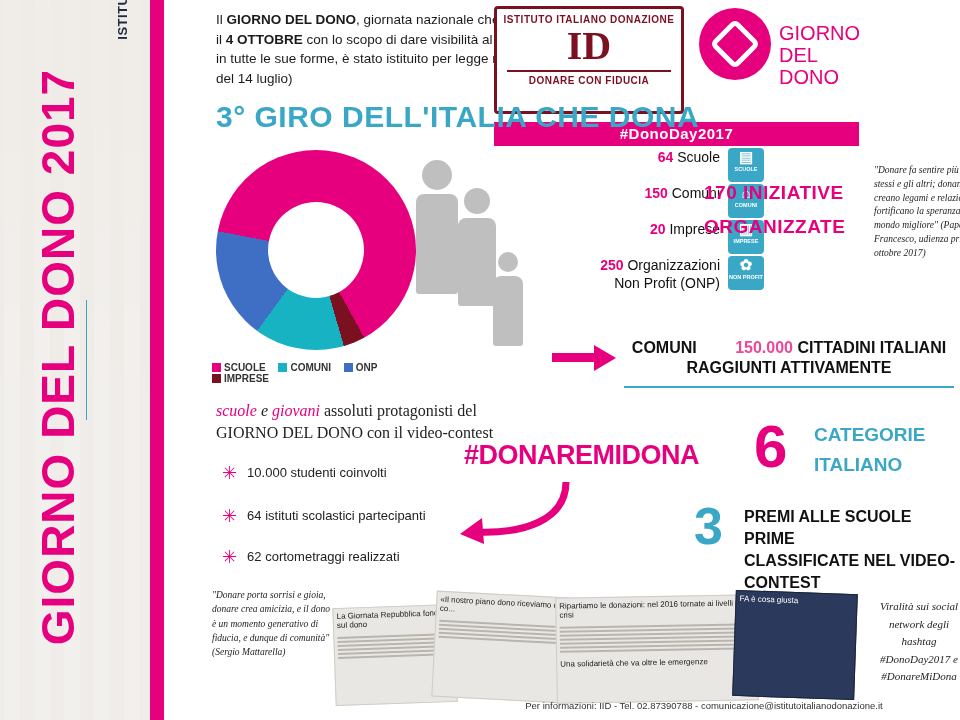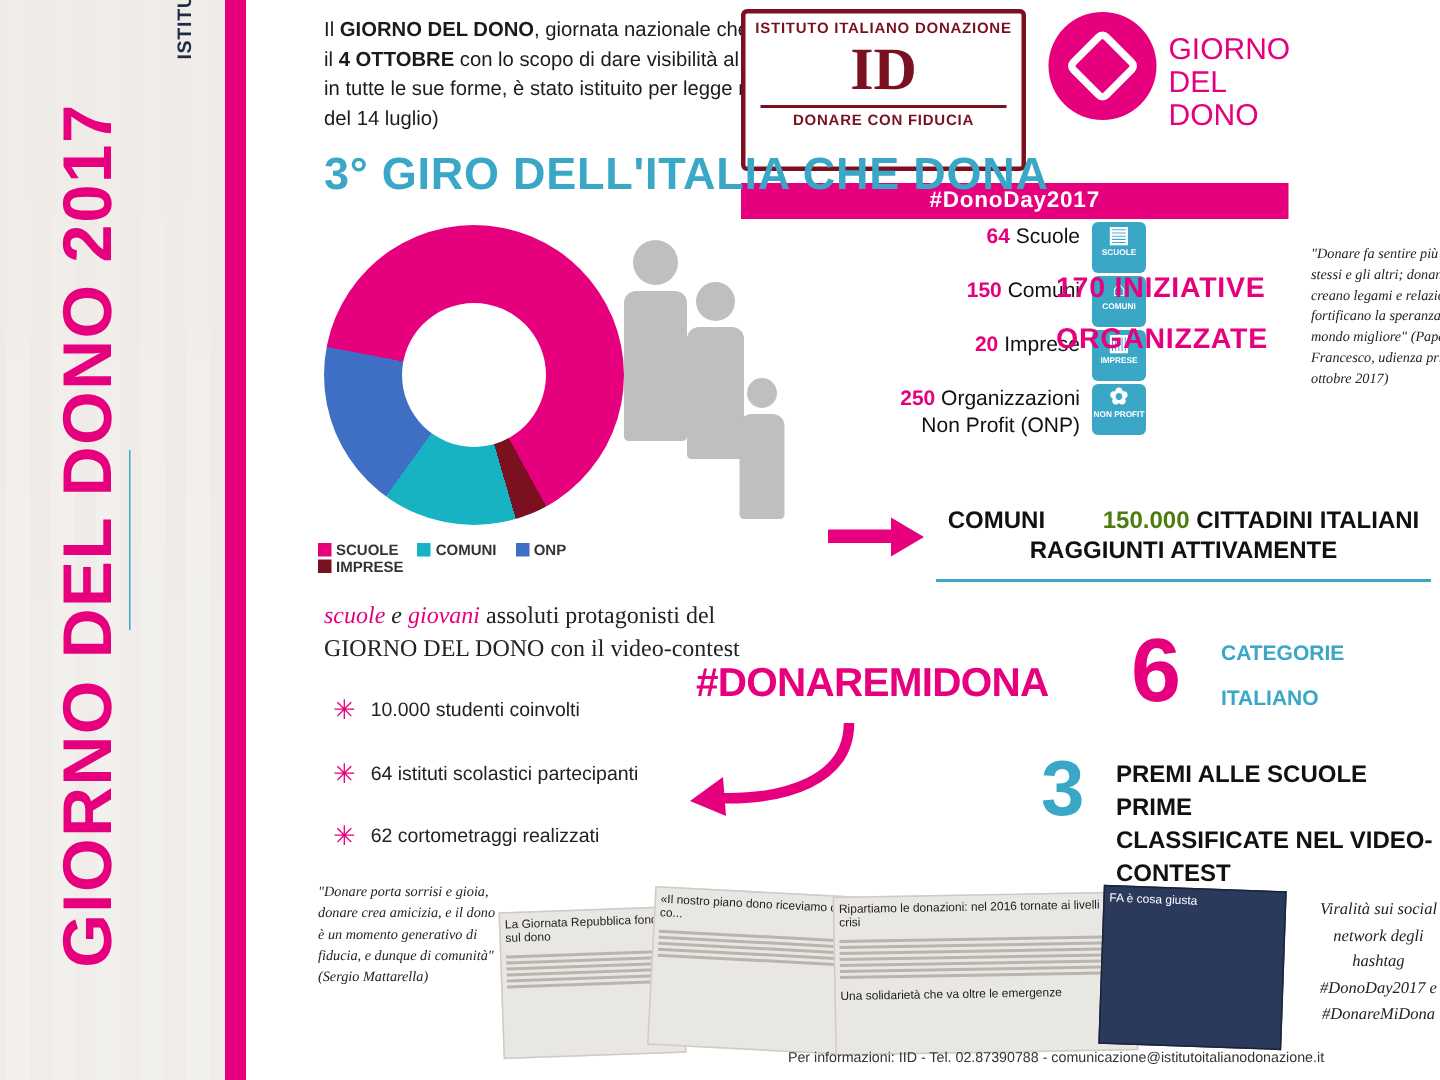--- a/index.html
+++ b/index.html
@@ -145,21 +145,21 @@
   #arrow1{position:absolute;left:388px;top:340px;width:70px;height:34px;}
   #arrow1 .shaft{position:absolute;left:0;top:13px;width:44px;height:9px;background:#e6007e;}
   #arrow1 .head{
     position:absolute;left:42px;top:5px;width:0;height:0;
     border-left:22px solid #e6007e;border-top:13px solid transparent;border-bottom:13px solid transparent;
   }
   #cittadini{
     position:absolute;left:460px;top:338px;width:330px;text-align:center;
     font-size:16px;font-weight:bold;color:#111;line-height:20px;
   }
-  #cittadini .num{color:#4d7c0f;margin-left:34px;}
+  #cittadini .num{color:#ec4899;margin-left:34px;}
   #cittadini .rule{height:2px;background:#3aa7c7;margin:8px 0 0 0;}
 
   
   #scuole-text{
     position:absolute;left:52px;top:400px;width:340px;
     font-size:16px;color:#222;line-height:22px;font-family:"Liberation Serif",serif;
   }
   #scuole-text .pink{color:#e6007e;font-style:italic;}
   #scuole-text .serif{font-style:italic;}
   .bullet-row{position:absolute;left:58px;font-size:13px;color:#222;}
@@ -167,21 +167,21 @@
 
   
   #donaremidona{
     position:absolute;left:300px;top:440px;width:300px;
     font-size:27px;font-weight:bold;color:#e6007e;letter-spacing:-.5px;
   }
   #arrow2{position:absolute;left:290px;top:476px;width:120px;height:70px;}
 
   
   #six{position:absolute;left:590px;top:418px;font-size:60px;font-weight:bold;color:#e6007e;line-height:58px;}
-  #six-label{position:absolute;left:650px;top:420px;font-size:14px;font-weight:bold;color:#3aa7c7;line-height:30px;}
+  #six-label{position:absolute;left:650px;top:420px;font-size:19px;font-weight:bold;color:#3aa7c7;line-height:30px;}
   #three{position:absolute;left:530px;top:500px;font-size:52px;font-weight:bold;color:#3aa7c7;line-height:52px;}
   #three-label{position:absolute;left:580px;top:506px;width:215px;font-size:16px;font-weight:bold;color:#111;line-height:22px;}
 
   
   #visib{
     position:absolute;left:170px;top:562px;width:540px;
     font-size:27px;font-weight:bold;color:#444;letter-spacing:.3px;
   }
 
   

